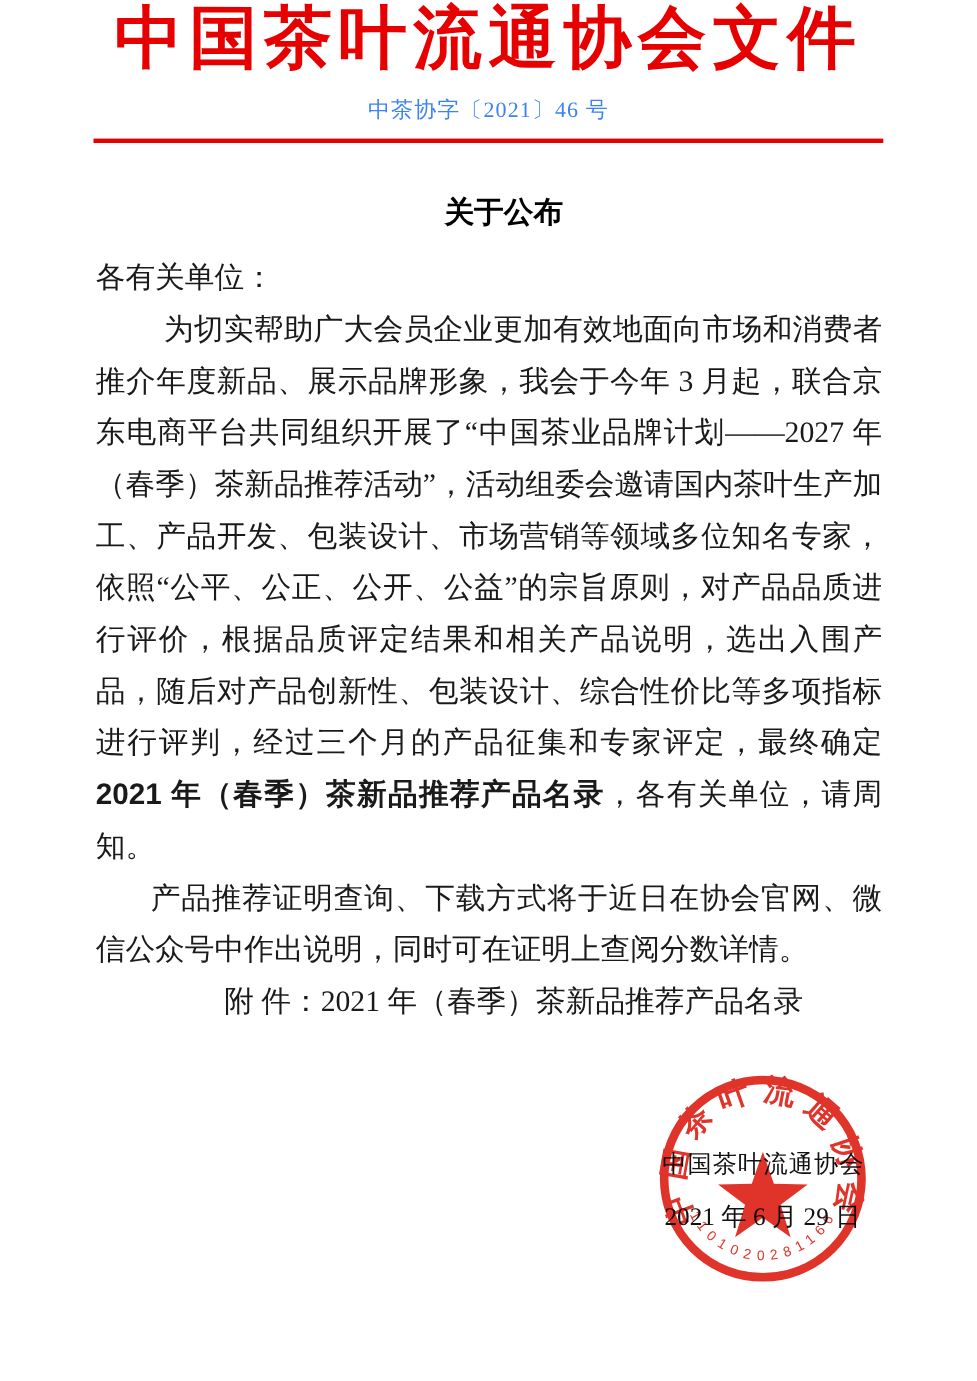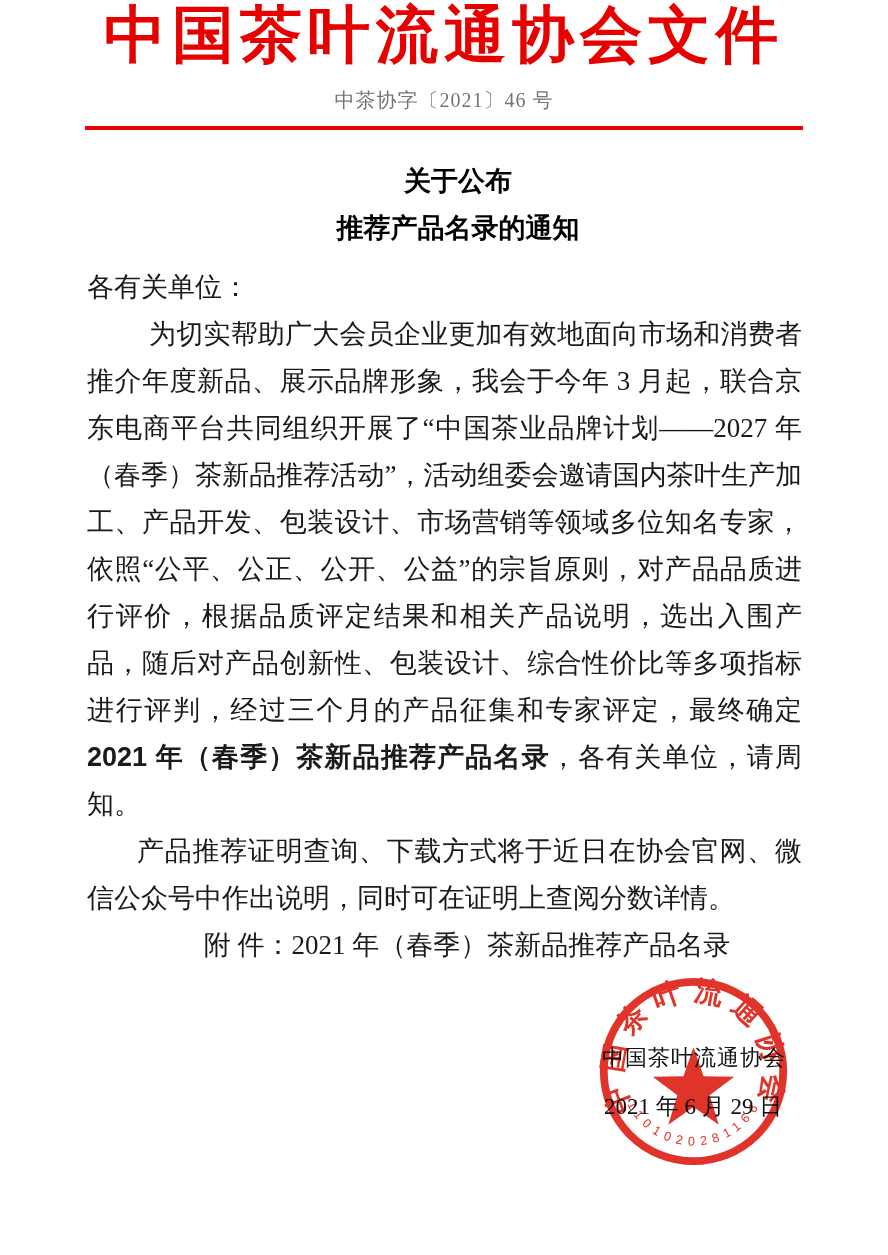--- a/index.html
+++ b/index.html
@@ -10,28 +10,28 @@
     color:#1a1a1a;
   }
   .org-title {
     text-align:center;
     font-family:"Liberation Serif","DejaVu Serif",serif;
     font-weight:700; font-size:62px; line-height:70px;
     color:#e60000; letter-spacing:6px; white-space:nowrap;
   }
   .doc-number {
     margin-top:16px; text-align:center;
-    font-size:20px; line-height:28px; letter-spacing:1px; color:#737373;
+    font-size:20px; line-height:28px; letter-spacing:1px; color:#3b82f6;
   }
   .red-divider {
     margin:12px 85px 0 85px; height:0;
     border-top:4px solid #e60000;
   }
   .doc-title {
-    margin-top:28px; text-align:center;
+    margin-top:40px; text-align:center;
     font-family:"Liberation Sans","DejaVu Sans",sans-serif;
     font-weight:700; font-size:27px; line-height:47px; color:#000;padding-left:28px;
   }
   .body-block {
     margin:12px 86px 0 87px;
     font-size:27px; line-height:47px; color:#1a1a1a;
     text-align:justify;
   }
   .body-block p { margin:0; padding:0; }
   .salutation { text-align:left; }
@@ -74,21 +74,20 @@
 <div class="page">
 
   <div class="org-title">中国茶叶流通协会文件</div>
 
   <div class="doc-number">中茶协字〔2021〕46 号</div>
 
   <div class="red-divider"></div>
 
   <div class="doc-title">
     <div>关于公布</div>
-    <div>推荐产品名录的通知</div>
   </div>
 
   <div class="body-block">
     <p class="salutation">各有关单位：</p>
     <p class="indent-main"><span>为切实帮助广大会员企业更加有效地面向市场和消费者推介年度新品、展示品牌形象，我会于今年 3 月起，联合京东电商平台共同组织开展了“中国茶业品牌计划——2027 年（春季）茶新品推荐活动”，活动组委会邀请国内茶叶生产加工、产品开发、包装设计、市场营销等领域多位知名专家，依照“公平、公正、公开、公益”的宗旨原则，对产品品质进行评价，根据品质评定结果和相关产品说明，选出入围产品，随后对产品创新性、包装设计、综合性价比等多项指标进行评判，经过三个月的产品征集和专家评定，最终确定 </span><span class="bold-run">2021 年（春季）茶新品推荐产品名录</span><span>，各有关单位，请周知。</span></p>
     <p class="indent-cert">产品推荐证明查询、下载方式将于近日在协会官网、微信公众号中作出说明，同时可在证明上查阅分数详情。</p>
     <p class="indent-attach">附 件：2021 年（春季）茶新品推荐产品名录</p>
   </div>
 
   <div class="sig-org">中国茶叶流通协会</div>

